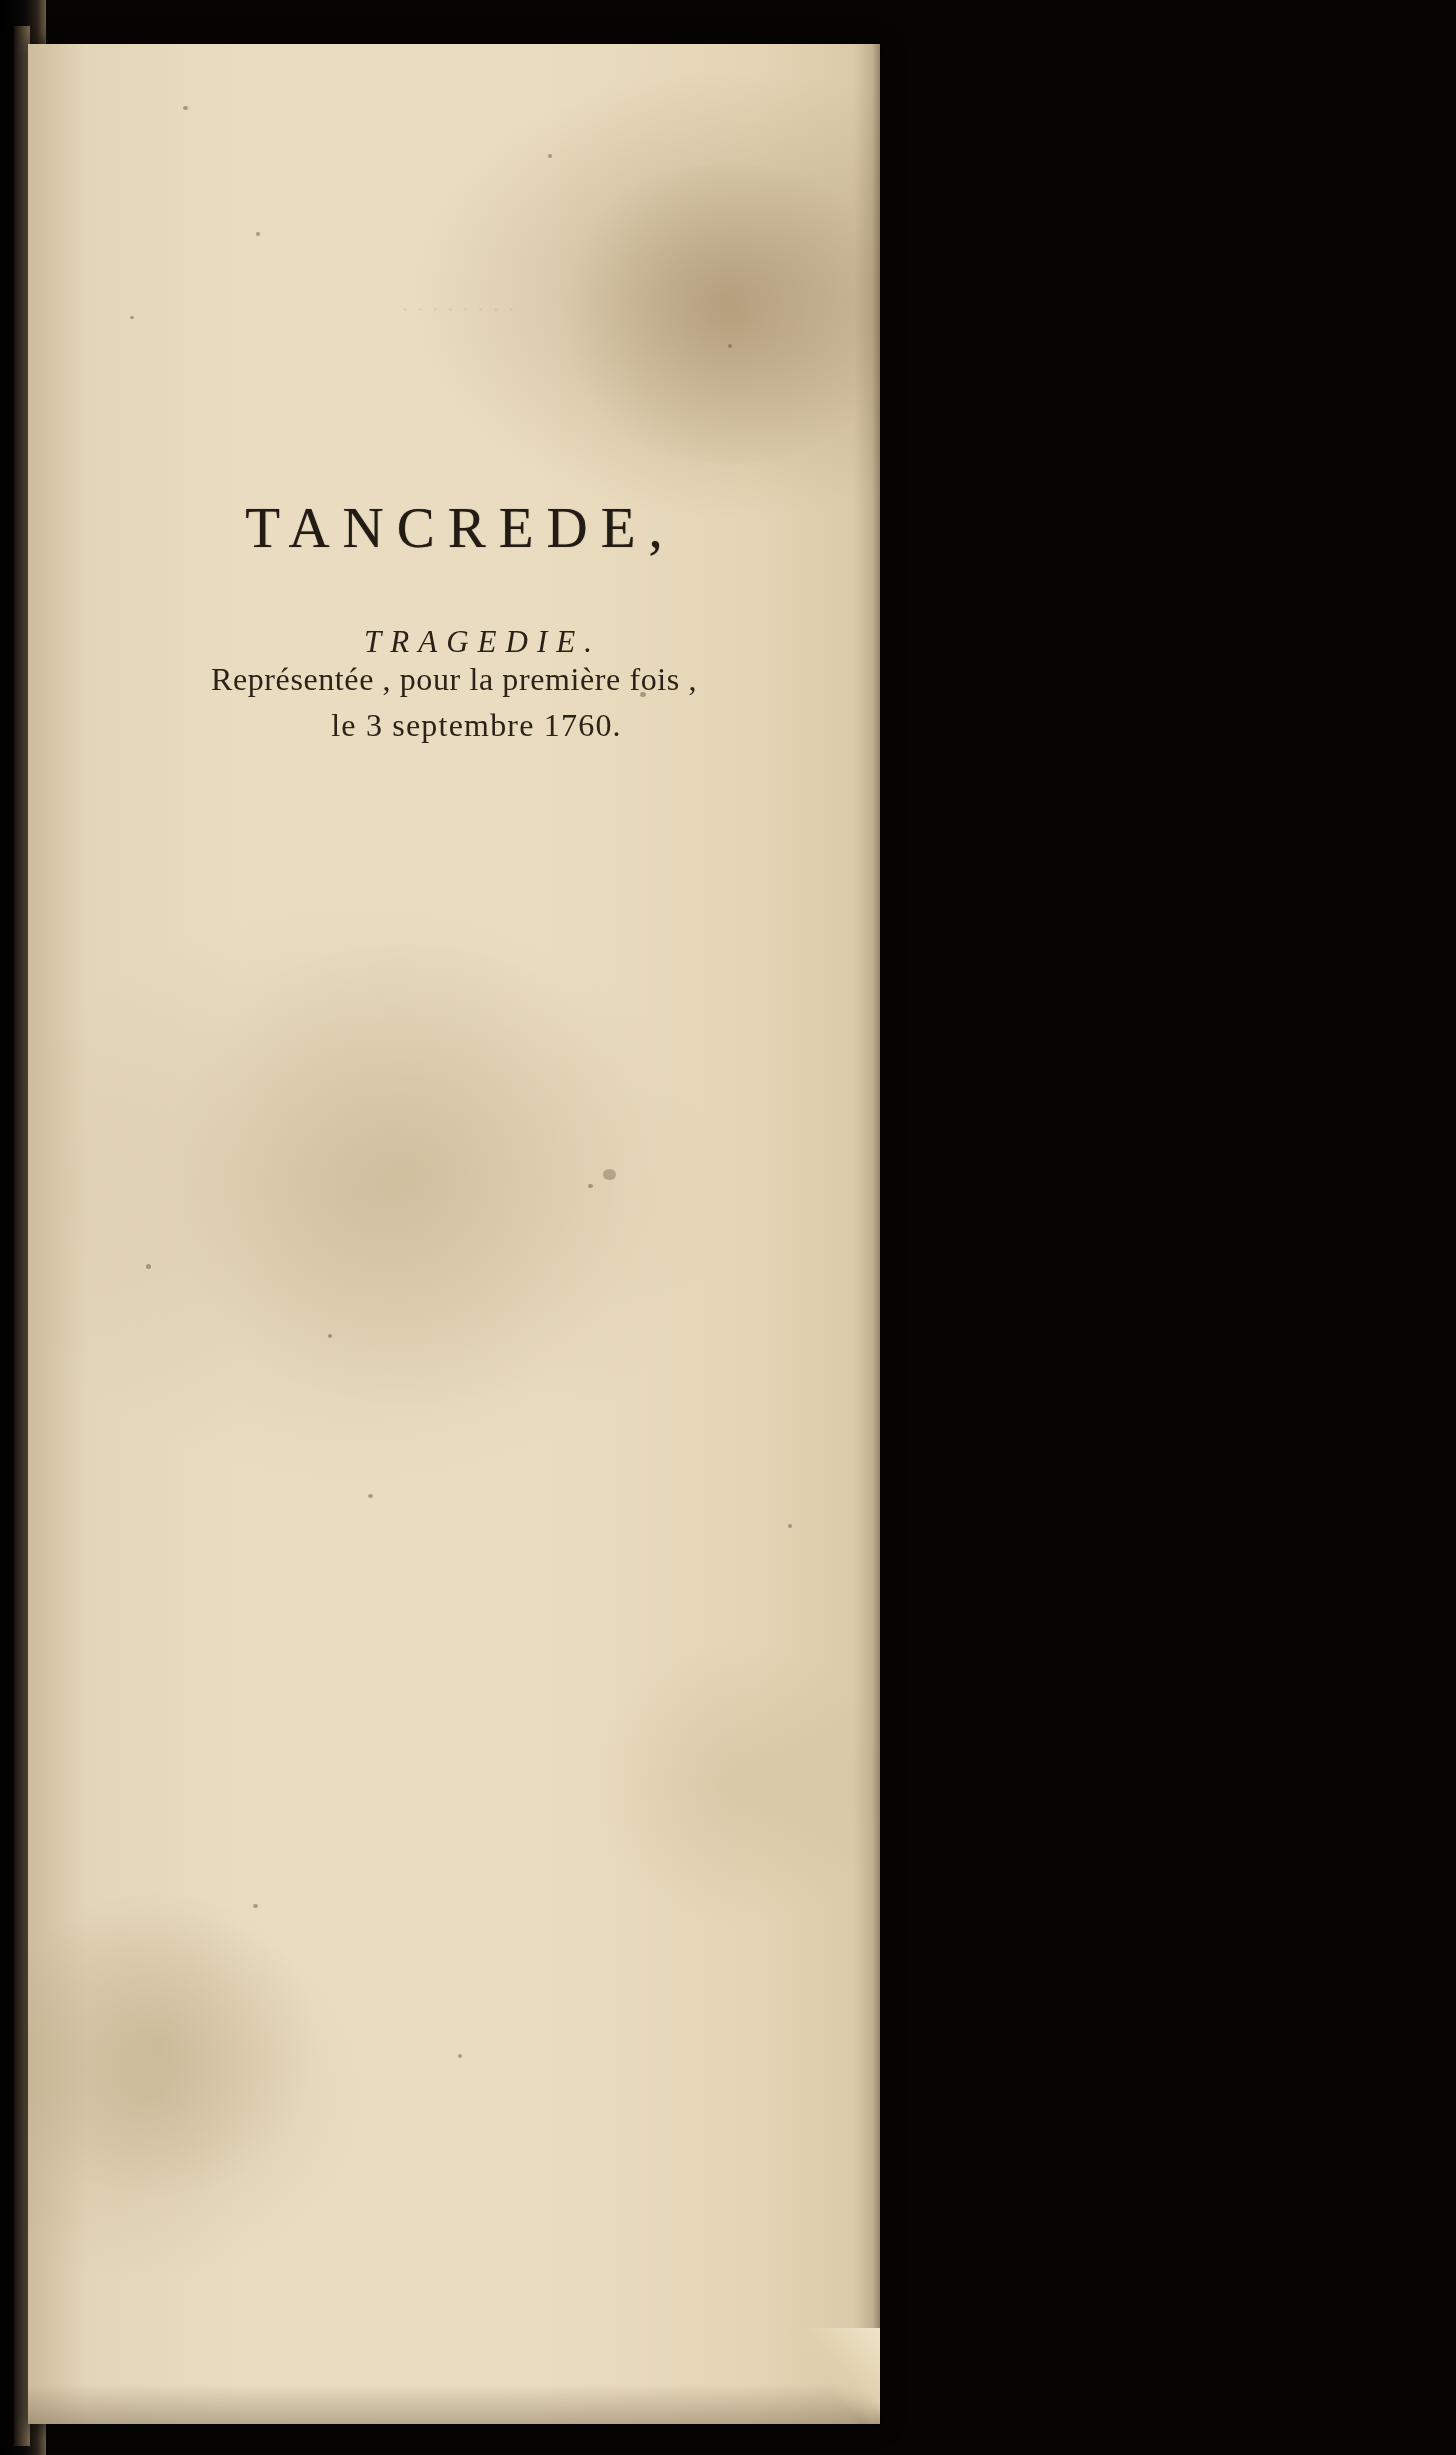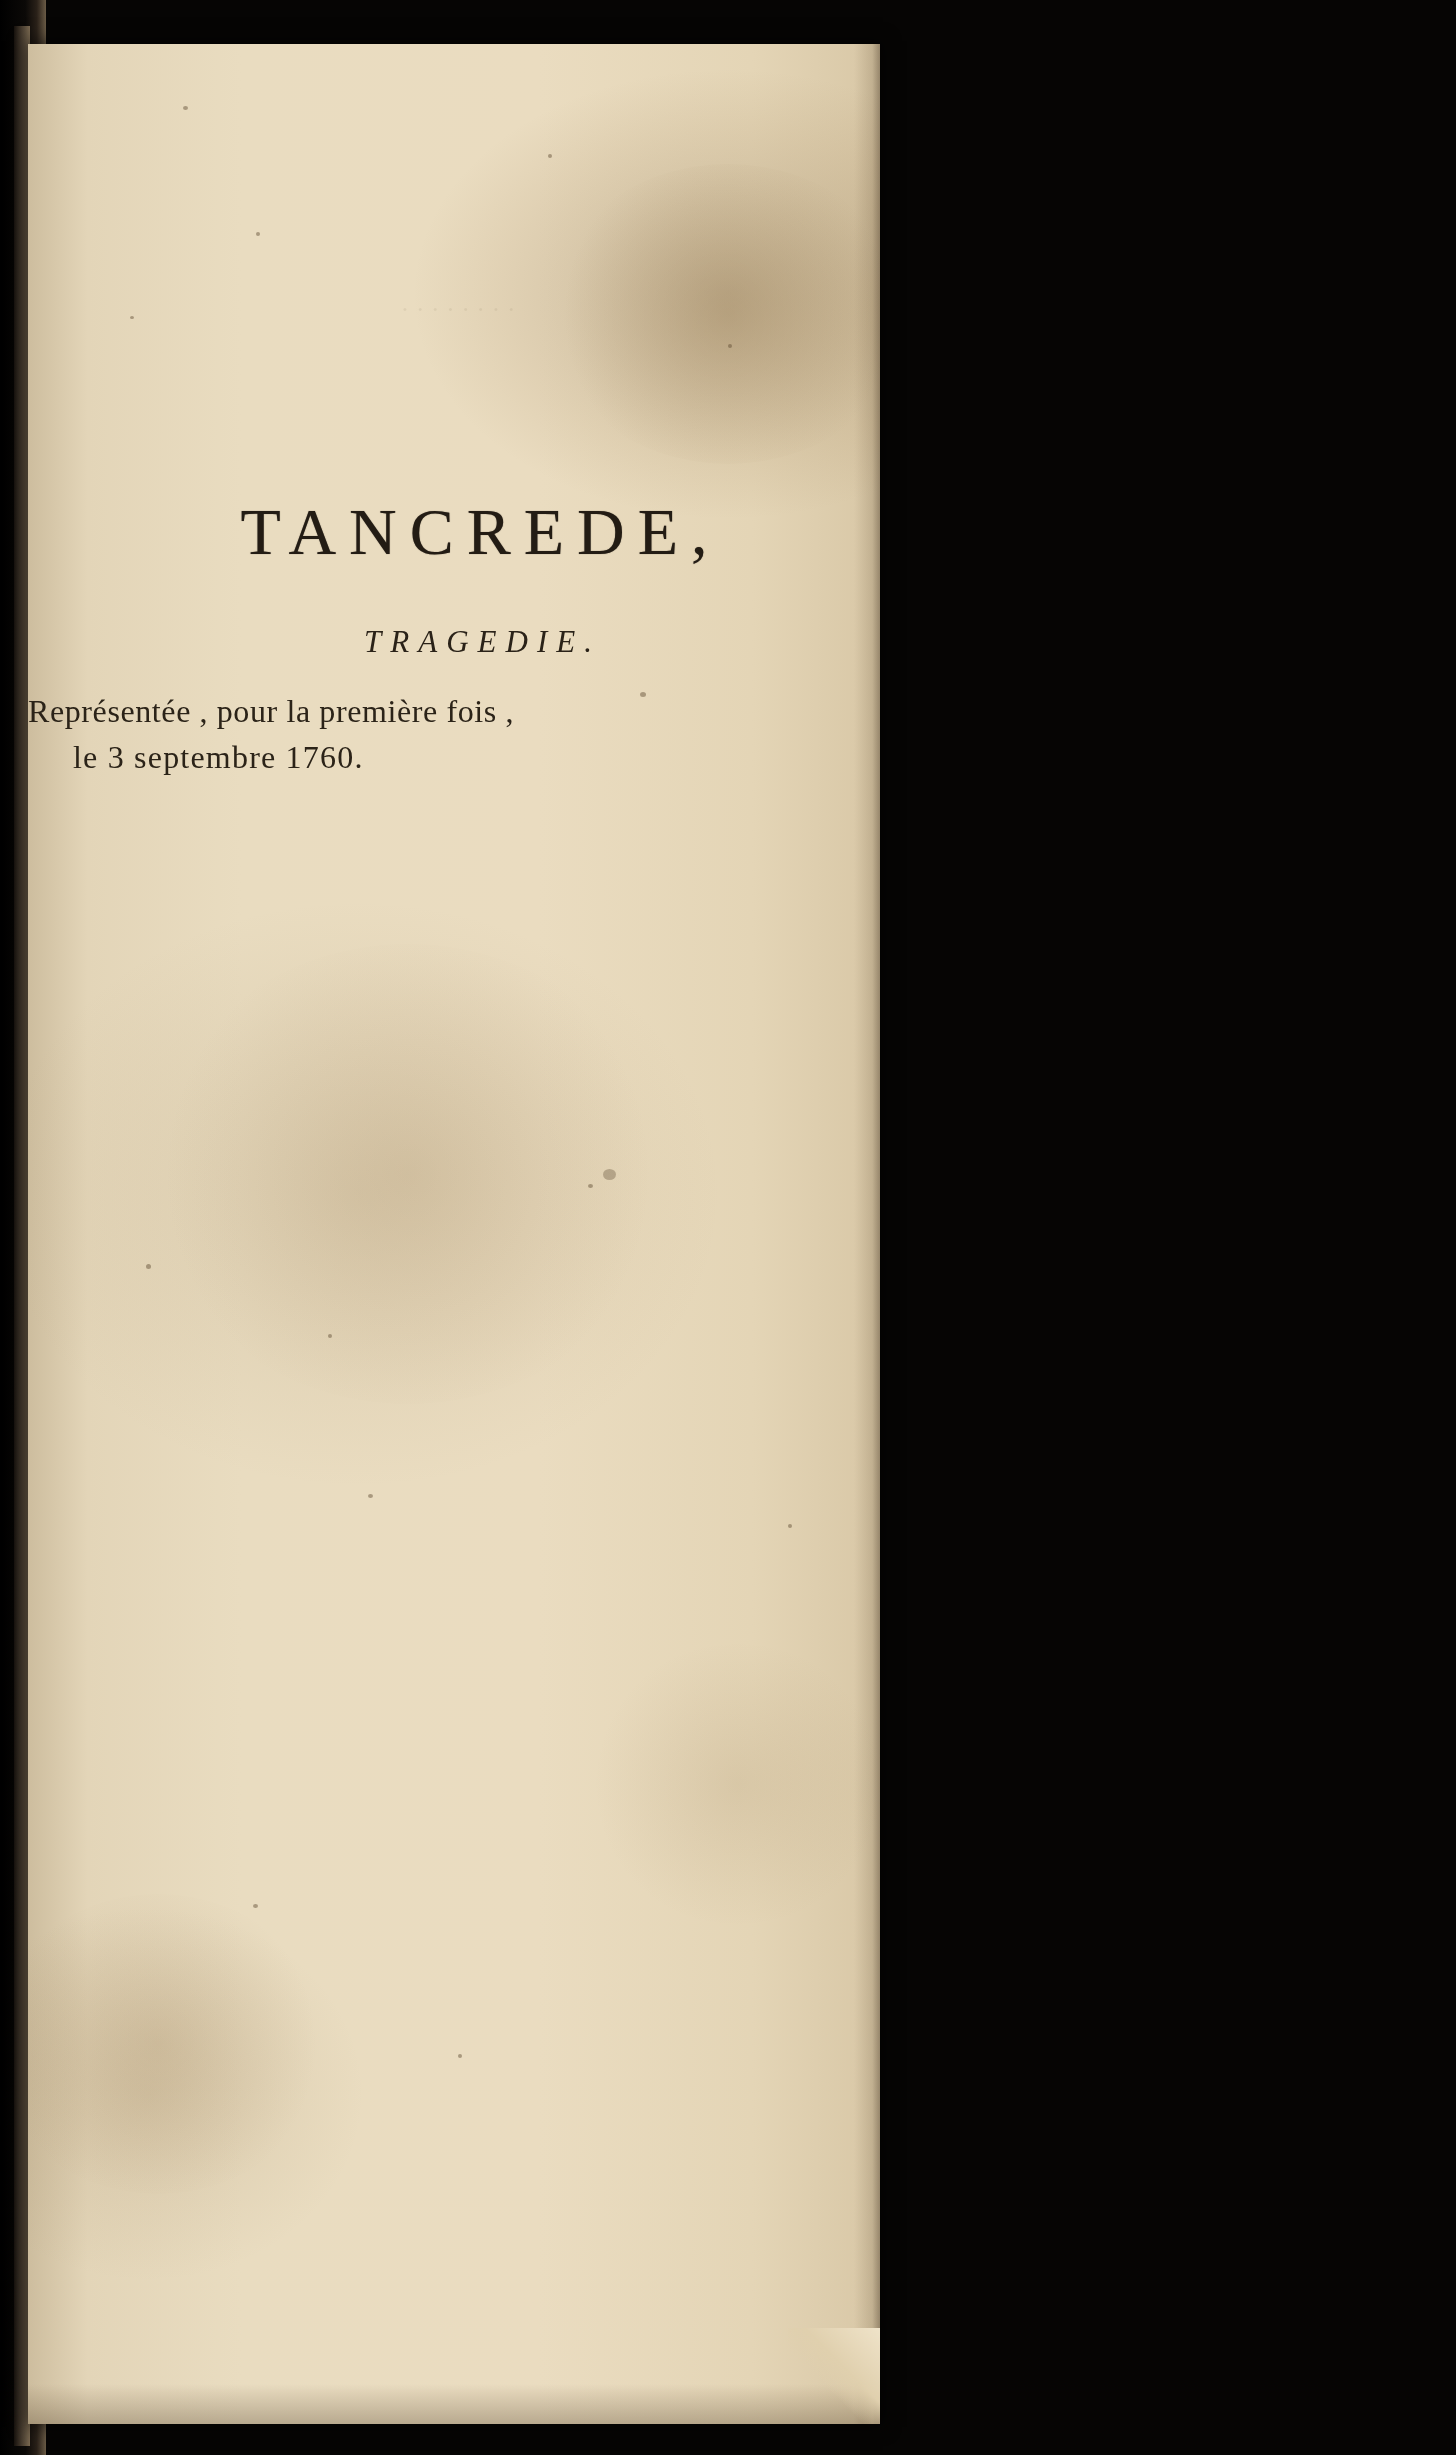--- a/index.html
+++ b/index.html
@@ -104,51 +104,50 @@
     width: 852px;
   }
 
   .title {
     position: absolute;
     left: 0;
     top: 455px;
     width: 852px;
     text-align: center;
     font-family: "Liberation Serif", serif;
-    font-size: 66px;
+    font-size: 57px;
     line-height: 1;
     letter-spacing: 13px;
     text-indent: 13px;
     color: #231c14;
     font-weight: 400;
     text-shadow: 0 0 1px rgba(35,28,20,.55);
-    padding-left: 20px;
   }
 
   .subtitle {
     position: absolute;
     left: 0;
     top: 580px;
     width: 852px;
     text-align: center;
     font-family: "Liberation Serif", serif;
     font-style: italic;
     font-size: 31px;
     letter-spacing: 9px;
     text-indent: 9px;
     color: #2a2218;
     padding-left: 24px;
   }
 
   .note {
     position: absolute;
     left: 0;
-    top: 644px;
-    width: 852px;
-    text-align: left;
+    top: 612px;
+    width: 852px;
+    text-align: center;
     font-family: "Liberation Serif", serif;
     font-size: 32px;
     line-height: 46px;
     letter-spacing: .6px;
     color: #2b2318;
   }
   .note .line2 {
     display: block;
     letter-spacing: 1.2px;
     padding-left: 45px;

